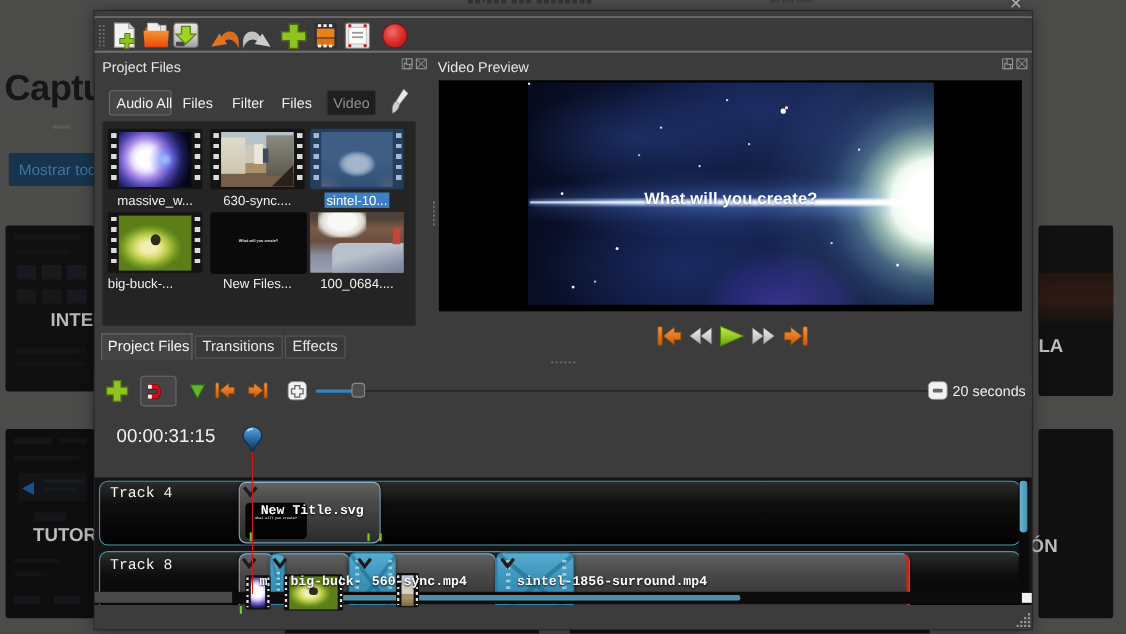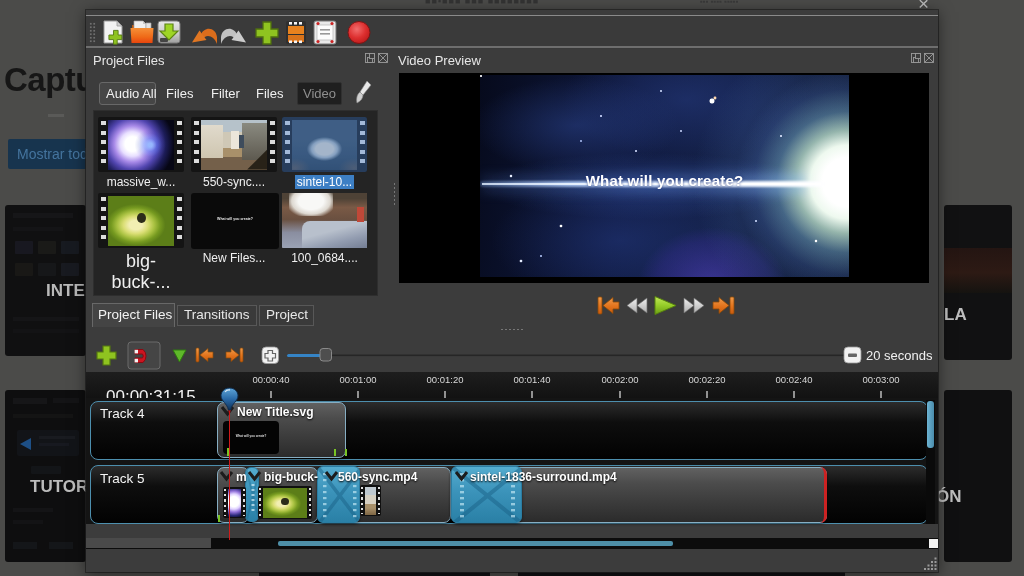--- a/index.html
+++ b/index.html
@@ -4,21 +4,21 @@
 <style>
   * { margin:0; padding:0; box-sizing:border-box; }
   html,body { width:1024px; height:576px; overflow:hidden; background:#4b4b49; }
   body { font-family:"Liberation Sans", sans-serif; position:relative; }
   .abs { position:absolute; }
   .film { position:absolute; background:#141414; border-radius:2px; }
   .film .img { position:absolute; left:10px; right:10px; top:2.5px; bottom:2.5px; overflow:hidden; }
   .film .hl, .film .hr { position:absolute; top:4px; bottom:3px; width:5px; background:repeating-linear-gradient(180deg,#dcdcdc 0 4px, rgba(0,0,0,0) 4px 9.6px); }
   .film .hl { left:2.5px; } .film .hr { right:2.5px; }
   .clip { border:1.3px solid #87aec3; border-radius:7px; background:linear-gradient(180deg,#616161 0,#4c4c4c 28%,#3c3c3c 62%,#2b2b2b 100%); box-shadow:0 1px 3px rgba(0,0,0,0.55); }
-  .cliplabel { font-size:12px; font-weight:bold; color:#fff; text-shadow:0 1px 2px #000; white-space:nowrap; z-index:5; }
+  .cliplabel { font-size:12px; font-weight:bold; color:#fff; text-shadow:0 1px 2px #000; white-space:nowrap; z-index:5;margin-top:16px; }
   .chev { width:16px; height:12px; z-index:6; }
   .chev path { fill:none; stroke:#1c1c1c; stroke-width:3; }
   .trans { background:linear-gradient(180deg,#55accf 0%,#3b93ba 45%,#2a80a6 100%); border:1px solid #2a7da3; border-radius:6px; overflow:hidden; box-shadow:0 1px 3px rgba(0,0,0,0.5); }
   .filmT { position:absolute; background:#101010; border-radius:2px; z-index:4; }
   .filmT .imgT { position:absolute; left:5px; right:5px; top:1.5px; bottom:1.5px; overflow:hidden; }
   .filmT .hlT, .filmT .hrT { position:absolute; top:2px; bottom:2px; width:2.4px; background:repeating-linear-gradient(180deg,#e0e0e0 0 2.2px, rgba(0,0,0,0) 2.2px 5.2px); }
   .filmT .hlT { left:1px; } .filmT .hrT { right:1px; }
 </style>
 </head>
 <body>
@@ -218,50 +218,50 @@
       <div class="img" style="background:
         radial-gradient(ellipse 34% 30% at 50% 58%, #ddd6c6 0 40%, #aab2b4 58%, rgba(84,100,110,0) 80%),
         radial-gradient(ellipse 30% 25% at 4% 96%, rgba(122,90,60,0.55), transparent 80%),
         radial-gradient(ellipse 30% 25% at 96% 96%, rgba(122,90,60,0.5), transparent 80%),
         linear-gradient(180deg,#3a4a56 0 40%,#31414e 70%,#253440 100%);"></div>
       <div class="hl"></div>
         <div class="hr"></div>
       <div class="abs" style="left:0;top:0;right:0;bottom:0;background:rgba(70,130,210,0.38);border-radius:2px;"></div>
     </div>
     <div class="abs" style="left:4px;top:64px;width:86px;text-align:center;font-size:12px;color:#f0f0f0;">massive_w...</div>
-    <div class="abs" style="left:97px;top:64px;width:86px;text-align:center;font-size:12px;color:#f0f0f0;">550-sync....</div>
+    <div class="abs" style="left:97px;top:64px;width:86px;text-align:center;font-size:12px;color:#f0f0f0;">630-sync....</div>
     <div class="abs" style="left:188px;top:64px;width:85px;text-align:center;font-size:12px;color:#fff;"><span style="background:#3d7fc4;padding:0 2px;">sintel-10...</span></div>
 
     <div class="film" style="left:4px;top:82px;width:86px;height:55px;">
       <div class="img" style="background:radial-gradient(ellipse 45% 42% at 42% 58%, #f2eeb2 0 22%, #dade74 42%, #aac242 62%, #769a20 82%, #5c7e18 100%);">
         <div class="abs" style="left:44%;top:34%;width:13%;height:20%;background:#2c2c1a;border-radius:50%;"></div>
       </div>
       <div class="hl"></div>
         <div class="hr"></div>
     </div>
     <div class="abs" style="left:97px;top:82px;width:88px;height:56px;background:#0a0a0a;border-radius:3px;">
       <div style="position:absolute;left:0;right:0;top:24px;text-align:center;font-size:3.5px;color:#e8e8e8;font-weight:bold;">What will you create?</div>
     </div>
     <div class="abs" style="left:188px;top:82px;width:85px;height:55px;background:#6a5040;border-radius:1px;overflow:hidden;">
       <div class="abs" style="left:0;top:0;width:100%;height:100%;background:linear-gradient(180deg,#4e4236 0 10%,#7a5a46 26%,#6a5040 48%,#8a8ea0 72%,#9aa2b4 100%);"></div>
       <div class="abs" style="left:8%;top:0;width:52%;height:42%;background:radial-gradient(ellipse at 50% 35%, #f8f8f6 0 40%, #ddd8d0 62%, transparent 82%);"></div>
       <div class="abs" style="left:24%;top:50%;width:76%;height:50%;background:linear-gradient(165deg,#b8c0cc 0 40%,#929cb0 70%,#747e94 100%);border-radius:8px 0 0 0;"></div>
       <div class="abs" style="left:88%;top:26%;width:9%;height:26%;background:#c04838;"></div>
     </div>
-    <div class="abs" style="left:4px;top:140px;width:86px;text-align:center;font-size:18px;color:#f0f0f0;">big-buck-...</div>
+    <div class="abs" style="left:4px;top:140px;width:86px;font-size:12px;color:#f0f0f0;">big-buck-...</div>
     <div class="abs" style="left:97px;top:140px;width:86px;text-align:center;font-size:12px;color:#f0f0f0;">New Files...</div>
     <div class="abs" style="left:188px;top:140px;width:85px;text-align:center;font-size:12px;color:#f0f0f0;">100_0684....</div>
   </div>
 
   <div class="abs" style="left:5.5px;top:292.5px;width:83px;height:24px;background:#444444;border:1px solid #686868;border-bottom:none;"></div>
   <div class="abs" style="left:12px;top:297px;font-size:13.5px;color:#f2f2f2;">Project Files</div>
   <div class="abs" style="left:91px;top:294.5px;width:80px;height:21px;background:#3a3a3a;border:1px solid #585858;"></div>
   <div class="abs" style="left:98px;top:297px;font-size:13.5px;color:#e8e8e8;">Transitions</div>
   <div class="abs" style="left:173px;top:294.5px;width:55px;height:21px;background:#3a3a3a;border:1px solid #585858;"></div>
-  <div class="abs" style="left:180px;top:297px;font-size:13.5px;color:#e8e8e8;">Project</div>
+  <div class="abs" style="left:180px;top:297px;font-size:13.5px;color:#e8e8e8;">Effects</div>
 
   <div class="abs" id="videoblack" style="left:313px;top:63px;width:530px;height:210px;background:#000;"></div>
   <div class="abs" id="nebula" style="left:394px;top:65px;width:369px;height:202px;overflow:hidden;background:
       radial-gradient(circle 112px at 99.5% 53%, #ffffff 0 22%, #eef9ef 33%, rgba(195,233,208,0.72) 46%, rgba(135,198,220,0.36) 63%, rgba(90,135,215,0.14) 83%, rgba(60,90,200,0.0) 100%),
       radial-gradient(circle 195px at 99% 53%, rgba(125,175,235,0.22), rgba(100,150,225,0.1) 60%, transparent 78%),
       radial-gradient(ellipse 26% 38% at 63% 105%, rgba(86,66,200,0.6), rgba(70,50,180,0.25) 60%, transparent 78%),
       radial-gradient(ellipse 40% 34% at 26% 25%, rgba(42,66,138,0.55), transparent 70%),
       radial-gradient(ellipse 45% 40% at 56% 12%, rgba(36,56,122,0.6), transparent 75%),
       radial-gradient(ellipse 50% 45% at 38% 82%, rgba(36,58,130,0.5), transparent 70%),
       radial-gradient(ellipse 60% 22% at 45% 55%, rgba(60,95,185,0.42), transparent 75%),
@@ -333,48 +333,28 @@
         <linearGradient id="og2" x1="0" y1="0" x2="0" y2="1">
           <stop offset="0" stop-color="#f09a4a"></stop>
             <stop offset="0.55" stop-color="#e2731c"></stop>
             <stop offset="1" stop-color="#c85a0e"></stop>
         </linearGradient>
       </defs>
     </svg>
     <div class="abs" style="left:780px;top:10px;font-size:13px;color:#f0f0f0;">20 seconds</div>
   </div>
 
-  <div class="abs" id="ruler" style="left:0;top:362px;width:852px;height:40px;background:linear-gradient(180deg,#1e1e1e,#0b0b0b);">
-    <svg width="852" height="40" style="position:absolute;left:0;top:0;" font-family="Liberation Sans, sans-serif">
-      <g fill="#d8d8d8" font-size="9.5" text-anchor="middle">
-        <text x="185" y="11">00:00:40</text>
-          <text x="272" y="11">00:01:00</text>
-        <text x="359" y="11">00:01:20</text>
-          <text x="446" y="11">00:01:40</text>
-        <text x="534" y="11">00:02:00</text>
-          <text x="621" y="11">00:02:20</text>
-        <text x="708" y="11">00:02:40</text>
-          <text x="795" y="11">00:03:00</text>
-      </g>
-      <g stroke="#c8c8c8" stroke-width="1.4">
-        <path d="M185 19 V37 M272 19 V37 M359 19 V37 M446 19 V37 M534 19 V37 M621 19 V37 M708 19 V37 M795 19 V37"></path>
-      </g>
-      <g stroke="#8f8f8f" stroke-width="1.2">
-        <path d="M229 26 V37 M315.5 26 V37 M402.5 26 V37 M490 26 V37 M577 26 V37 M664.5 26 V37 M751.5 26 V37 M838.5 26 V37"></path>
-      </g>
-    </svg>
-  </div>
   <div class="abs" style="left:20px;top:377px;font-size:17px;color:#f2f2f2;">00:00:31:15</div>
 
-  <div class="abs" id="tracks" style="left:0;top:388px;width:852px;height:126px;background:#141414;">
+  <div class="abs" id="tracks" style="left:0;top:424px;width:852px;height:126px;background:#141414;font-family:Liberation Mono, monospace;">
 
     <div class="abs" style="left:4px;top:3px;width:838px;height:58.5px;border:1.5px solid #4d8fae;border-radius:8px;background:linear-gradient(180deg,#2c2c2c,#0e0e0e 35%,#020202 100%);"></div>
     <div class="abs" style="left:4px;top:67px;width:838px;height:58.5px;border:1.5px solid #4d8fae;border-radius:8px;background:linear-gradient(180deg,#2c2c2c,#0e0e0e 35%,#020202 100%);"></div>
     <div class="abs" style="left:14px;top:8px;font-size:13.5px;color:#f5f5f5;">Track 4</div>
-    <div class="abs" style="left:14px;top:73px;font-size:13.5px;color:#f5f5f5;">Track 5</div>
+    <div class="abs" style="left:14px;top:73px;font-size:13.5px;color:#f5f5f5;">Track 8</div>
 
     <div class="abs clip" style="left:131px;top:4px;width:129px;height:56px;">
       <div class="abs" style="left:5px;top:18px;width:56px;height:33px;background:#040404;border-radius:4px;">
         <div style="position:absolute;left:0;right:0;top:13px;text-align:center;font-size:3px;color:#ddd;font-weight:bold;">What will you create?</div>
       </div>
       <div class="abs" style="left:9px;top:45px;width:2px;height:8px;background:#7ac425;"></div>
       <div class="abs" style="left:116px;top:46px;width:2px;height:7px;background:#7ac425;"></div>
       <div class="abs" style="left:127px;top:46px;width:2px;height:7px;background:#7ac425;"></div>
     </div>
     <svg class="abs chev" style="left:134px;top:7px;">
@@ -402,21 +382,21 @@
     </div>
     <div class="filmT" style="left:274px;top:87px;width:21px;height:31px;">
       <div class="imgT" style="background:linear-gradient(180deg,#bfc9d0 0 30%,#d6d0c2 30% 60%,#a8906a 60% 75%,#7e6644 100%);"></div>
       <div class="hlT"></div>
         <div class="hrT"></div>
     </div>
 
     <div class="abs cliplabel" style="left:150px;top:72px;">m</div>
     <div class="abs cliplabel" style="left:178px;top:72px;">big-buck-</div>
     <div class="abs cliplabel" style="left:252px;top:72px;">560-sync.mp4</div>
-    <div class="abs cliplabel" style="left:384px;top:72px;">sintel-1836-surround.mp4</div>
+    <div class="abs cliplabel" style="left:384px;top:72px;">sintel-1856-surround.mp4</div>
     <svg class="abs chev" style="left:133px;top:72px;">
         <path d="M2 2 L7.5 9 L13 2"></path>
       </svg>
 
     <div class="abs trans" style="left:158.5px;top:69px;width:14px;height:55px;">
       <svg width="14" height="55">
         <path d="M0 0 L14 55 M14 0 L0 55" stroke="#1a6287" stroke-width="2" opacity="0.35"></path>
         <g fill="#cfe9f4" opacity="0.75">
           <rect x="5.5" y="16" width="3" height="2"></rect>
             <rect x="5.5" y="21" width="3" height="2"></rect>

